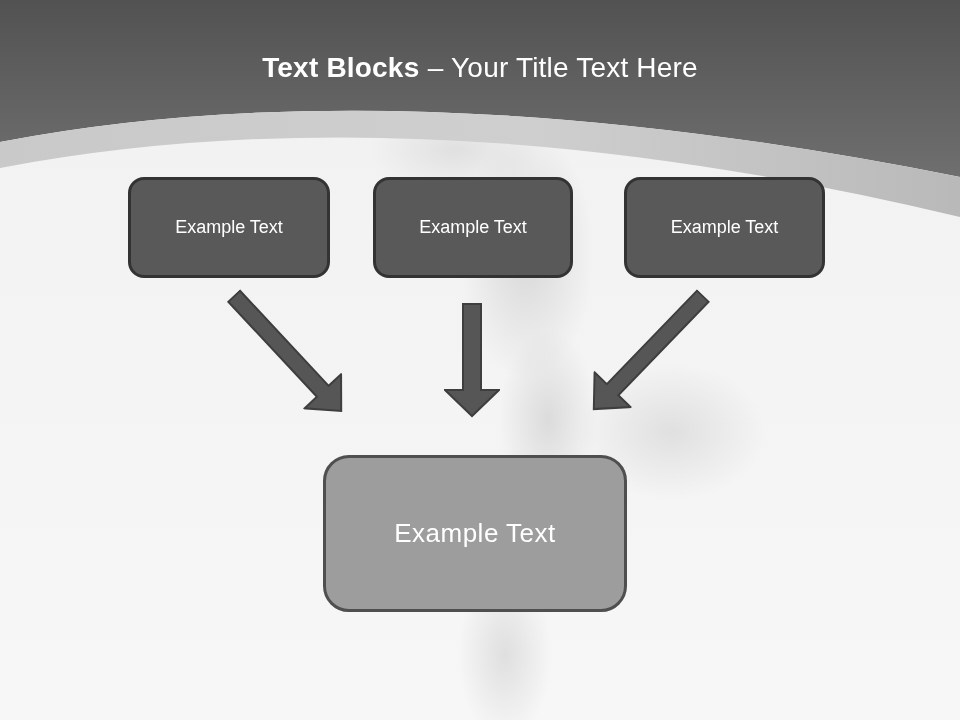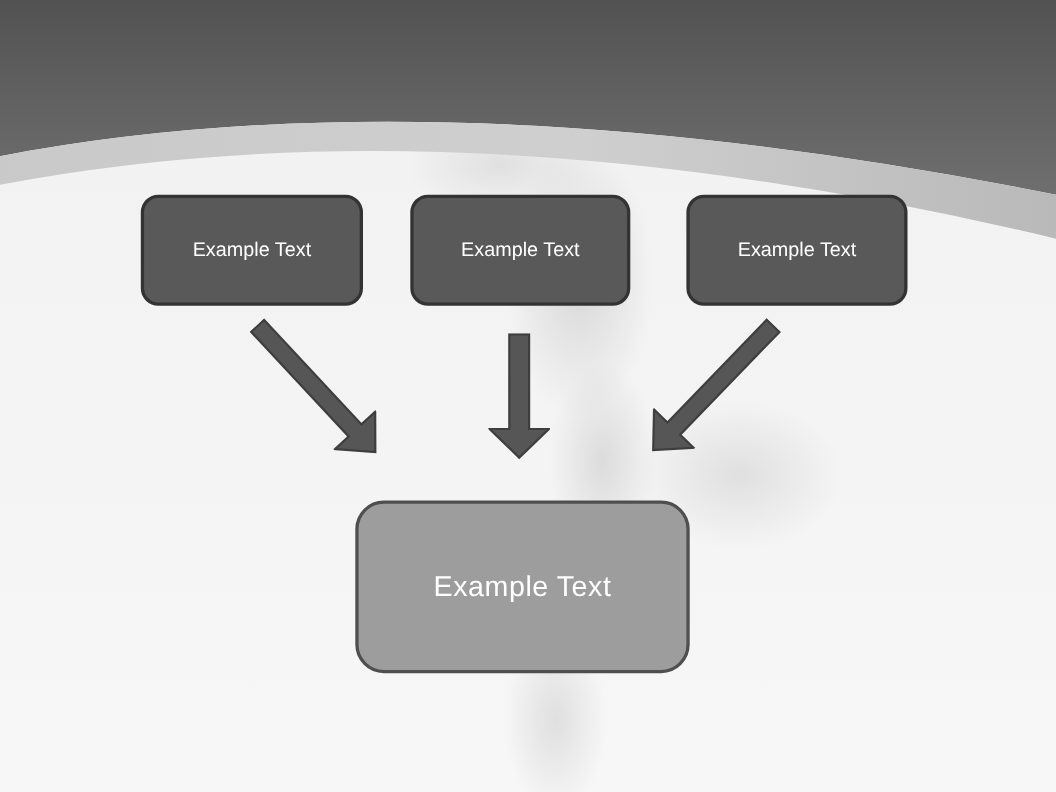--- a/index.html
+++ b/index.html
@@ -124,20 +124,23 @@
       <linearGradient id="bandGrad" x1="0" y1="0" x2="1" y2="0">
         <stop offset="0" stop-color="#c9c9c9"></stop>
         <stop offset="0.55" stop-color="#cfcfcf"></stop>
         <stop offset="1" stop-color="#b9b9b9"></stop>
       </linearGradient>
     </defs>
     <path d="M0,0 L960,0 L960,177 Q400,65 0,142 Z" fill="url(#hdrGrad)"></path>
     <path d="M0,142 Q400,65 960,177 L960,217 Q420,88 0,168 Z" fill="url(#bandGrad)"></path>
   </svg>
 
+  <div class="slide-title">
+    <span class="title-bold">Text Blocks</span><span class="title-rest">– Your Title Text Here</span>
+  </div>
 
   <div class="src-box src-box-1">
     <span>Example Text</span>
   </div>
 
   <div class="src-box src-box-2">
     <span>Example Text</span>
   </div>
 
   <div class="src-box src-box-3">

